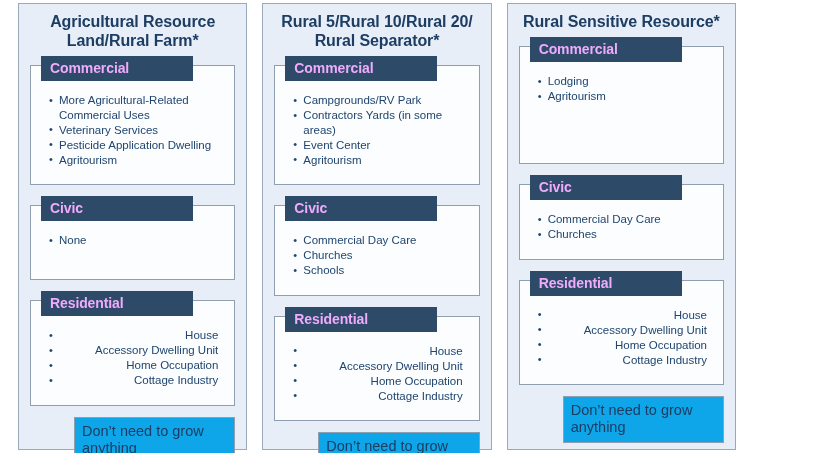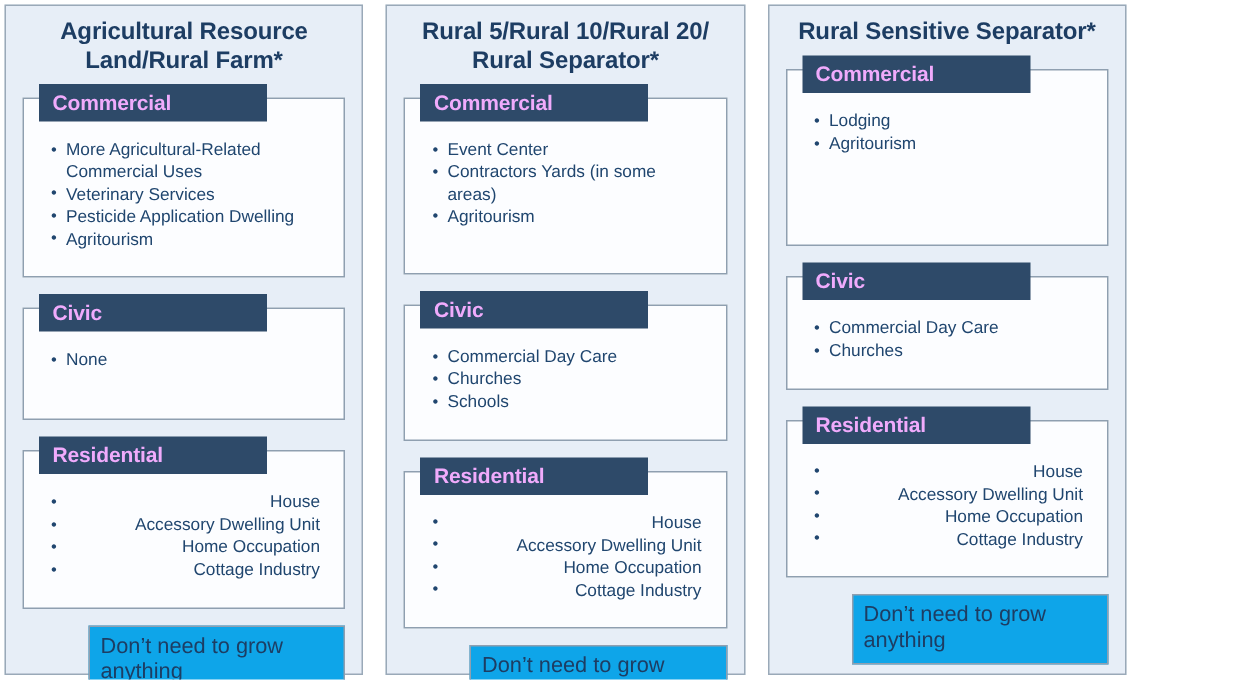--- a/index.html
+++ b/index.html
@@ -12,21 +12,21 @@
     height: 453px;
     font-family: "Liberation Sans", sans-serif;
     -webkit-font-smoothing: antialiased;
   }
   .board {
     position: relative;
     width: 754px;
     height: 453px;
     display: flex;
     gap: 15px;
-    padding: 3px 3px;
+    padding: 3px 18px;
     box-sizing: border-box;
     background: #ffffff;
   }
   .panel {
     flex: 1 1 0;
     background: #e7eef7;
     border: 1px solid #9aa9b8;
     box-sizing: border-box;
     padding: 6px 11px 9px 11px;
     display: flex;
@@ -141,22 +141,23 @@
         <div class="section-header">Residential</div>
       </div>
       <div class="footer-note">Don’t need to grow anything</div>
     </div>
     <div class="panel">
       <div class="panel-title">Rural 5/Rural 10/Rural 20/
 Rural Separator*</div>
       <div class="section section-commercial">
         <div class="section-box">
           <ul class="bullets">
+            <li>Campgrounds/RV Park</li>
+            <li>Contractors Yards (in some areas)</li>
             <li>Event Center</li>
-            <li>Contractors Yards (in some areas)</li>
             <li>Agritourism</li>
           </ul>
         </div>
         <div class="section-header">Commercial</div>
       </div>
       <div class="section section-civic">
         <div class="section-box">
           <ul class="bullets">
             <li>Commercial Day Care</li>
             <li>Churches</li>
@@ -172,21 +173,21 @@
             <li>Accessory Dwelling Unit</li>
             <li>Home Occupation</li>
             <li>Cottage Industry</li>
           </ul>
         </div>
         <div class="section-header">Residential</div>
       </div>
       <div class="footer-note">Don’t need to grow anything</div>
     </div>
     <div class="panel">
-      <div class="panel-title">Rural Sensitive Separator*</div>
+      <div class="panel-title">Rural Sensitive Resource*</div>
       <div class="section section-commercial">
         <div class="section-box">
           <ul class="bullets">
             <li>Lodging</li>
             <li>Agritourism</li>
           </ul>
         </div>
         <div class="section-header">Commercial</div>
       </div>
       <div class="section section-civic">

